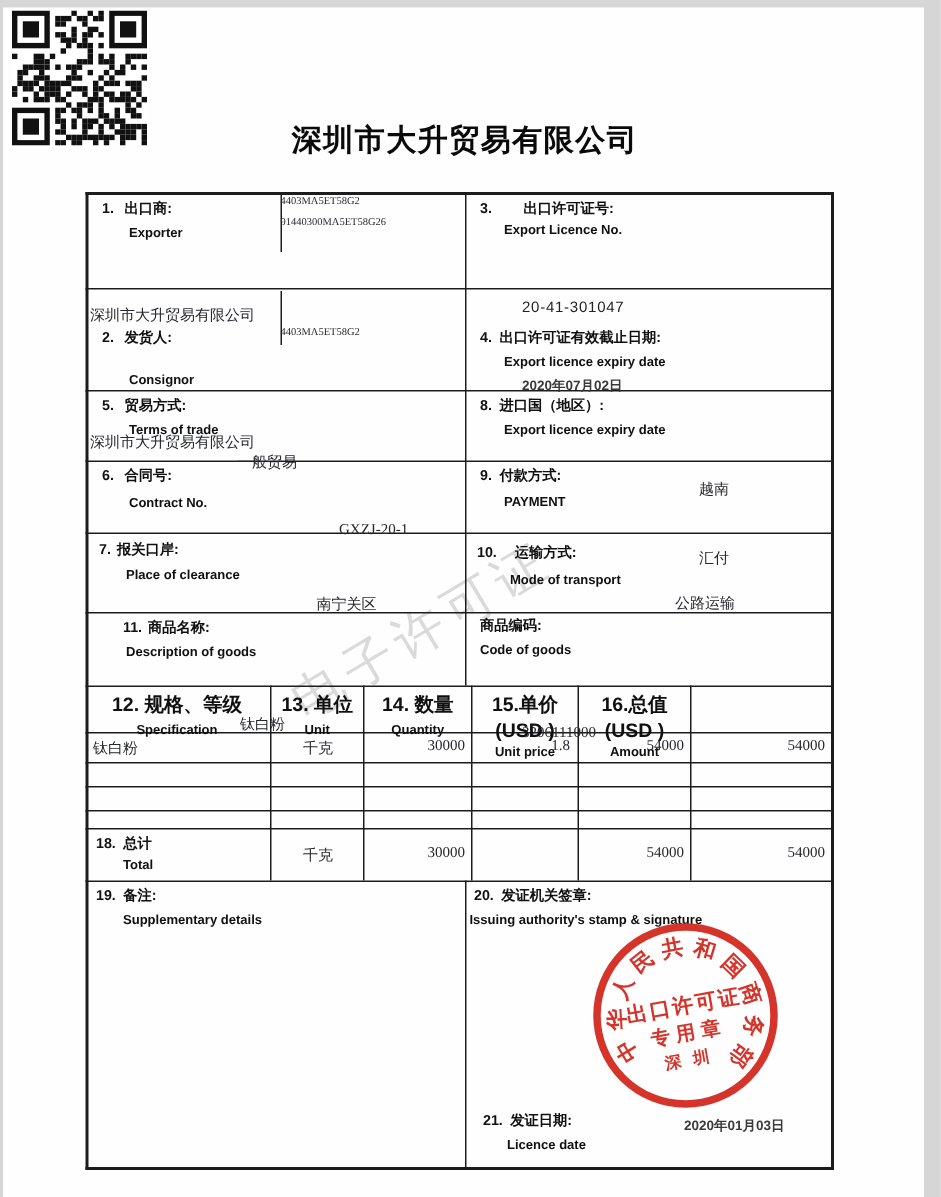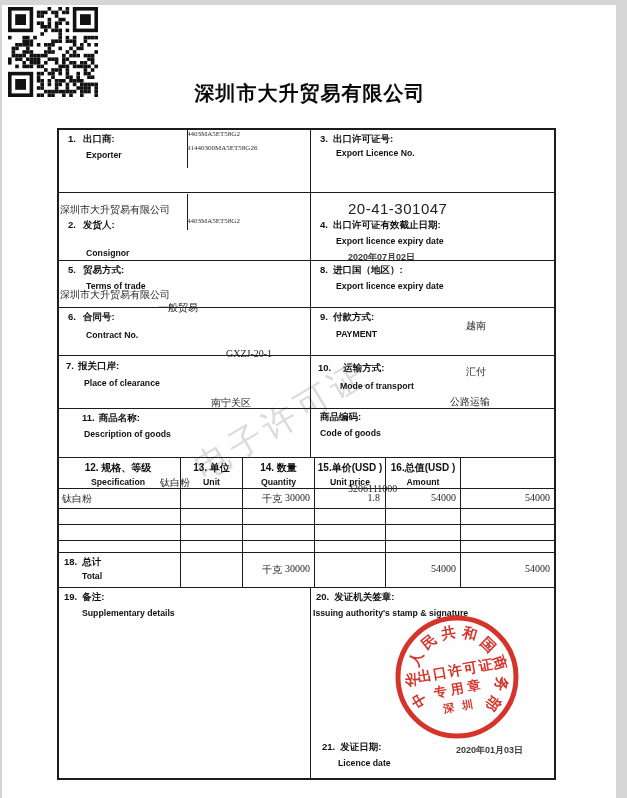--- a/index.html
+++ b/index.html
@@ -12,29 +12,29 @@
          font-weight:bold;color:#0a0a0a;}
   .hl,.vl{position:absolute;background:#1c1c1c;}
   .lbl{position:absolute;font-weight:bold;font-size:9.5px;color:#101010;white-space:nowrap;}
   .en{font-size:8.7px;}
   .num{display:inline-block;}
   .zh{display:inline-block;margin-left:7px;}
   .val{position:absolute;font-family:"Liberation Serif","DejaVu Serif",serif;font-size:10px;
        color:#26272e;white-space:nowrap;margin-top:40px;}
   .code{position:absolute;font-family:"Liberation Serif","DejaVu Serif",serif;font-size:7px;
         color:#2c2d33;text-align:left;white-space:nowrap;}
-  .big{font-size:15px;letter-spacing:0.5px;color:#222;font-family:"Liberation Sans",sans-serif;}
+  .big{font-size:10px;letter-spacing:0.5px;color:#222;font-family:"Liberation Sans",sans-serif;}
   .date{position:absolute;font-weight:bold;font-size:9px;color:#3a3a3a;white-space:nowrap;}
   .hcell{position:absolute;text-align:center;font-weight:bold;color:#101010;}
-  .hcell .l1{font-size:10px;}
+  .hcell .l1{font-size:13px;}
   .hcell .l2{font-size:8.7px;margin-top:2px;}
   .cell{position:absolute;white-space:nowrap;font-family:"Liberation Serif","DejaVu Serif",serif;
         font-size:10px;color:#26272e;}
   .right{text-align:right;}
-  .center{text-align:right;padding-left:40px;}
+  .center{text-align:center;}
   .watermark{position:absolute;left:198px;top:448px;font-size:34px;letter-spacing:5px;
        color:rgba(125,125,125,0.28);transform:rotate(-31deg);transform-origin:0 50%;
        font-family:"Liberation Serif","DejaVu Serif",serif;white-space:nowrap;}
 </style>
 </head>
 <body>
 
 <div class="sheet">
   <div class="page"></div>
 
@@ -300,21 +300,21 @@
   <div class="vl" style="left:187px;top:194px;width:1px;height:36px"></div>
 
   <div class="lbl" style="left:68px;top:133px">
     <span class="num">1.</span><span class="zh">出口商:</span></div>
   <div class="lbl en" style="left:86px;top:150px">Exporter</div>
   <div class="code" style="left:187px;top:130px;width:120px">4403MA5ET58G2</div>
   <div class="code" style="left:187px;top:144px;width:120px">91440300MA5ET58G26</div>
   <div class="val" style="left:60px;top:163px">深圳市大升贸易有限公司</div>
 
   <div class="lbl" style="left:320px;top:133px">
-    <span class="num">3.</span><span class="zh" style="margin-left:5px">出口许可证号:</span></div>
+    <span class="num">3.</span><span class="zh" style="margin-left:21px">出口许可证号:</span></div>
   <div class="lbl en" style="left:336px;top:148px">Export  Licence No.</div>
   <div class="val big" style="left:348px;top:160px">20-41-301047</div>
 
   <div class="lbl" style="left:68px;top:219px">
     <span class="num">2.</span><span class="zh">发货人:</span></div>
   <div class="lbl en" style="left:86px;top:248px">Consignor</div>
   <div class="code" style="left:187px;top:217px;width:120px">4403MA5ET58G2</div>
   <div class="val" style="left:60px;top:248px">深圳市大升贸易有限公司</div>
 
   <div class="lbl" style="left:320px;top:219px">

